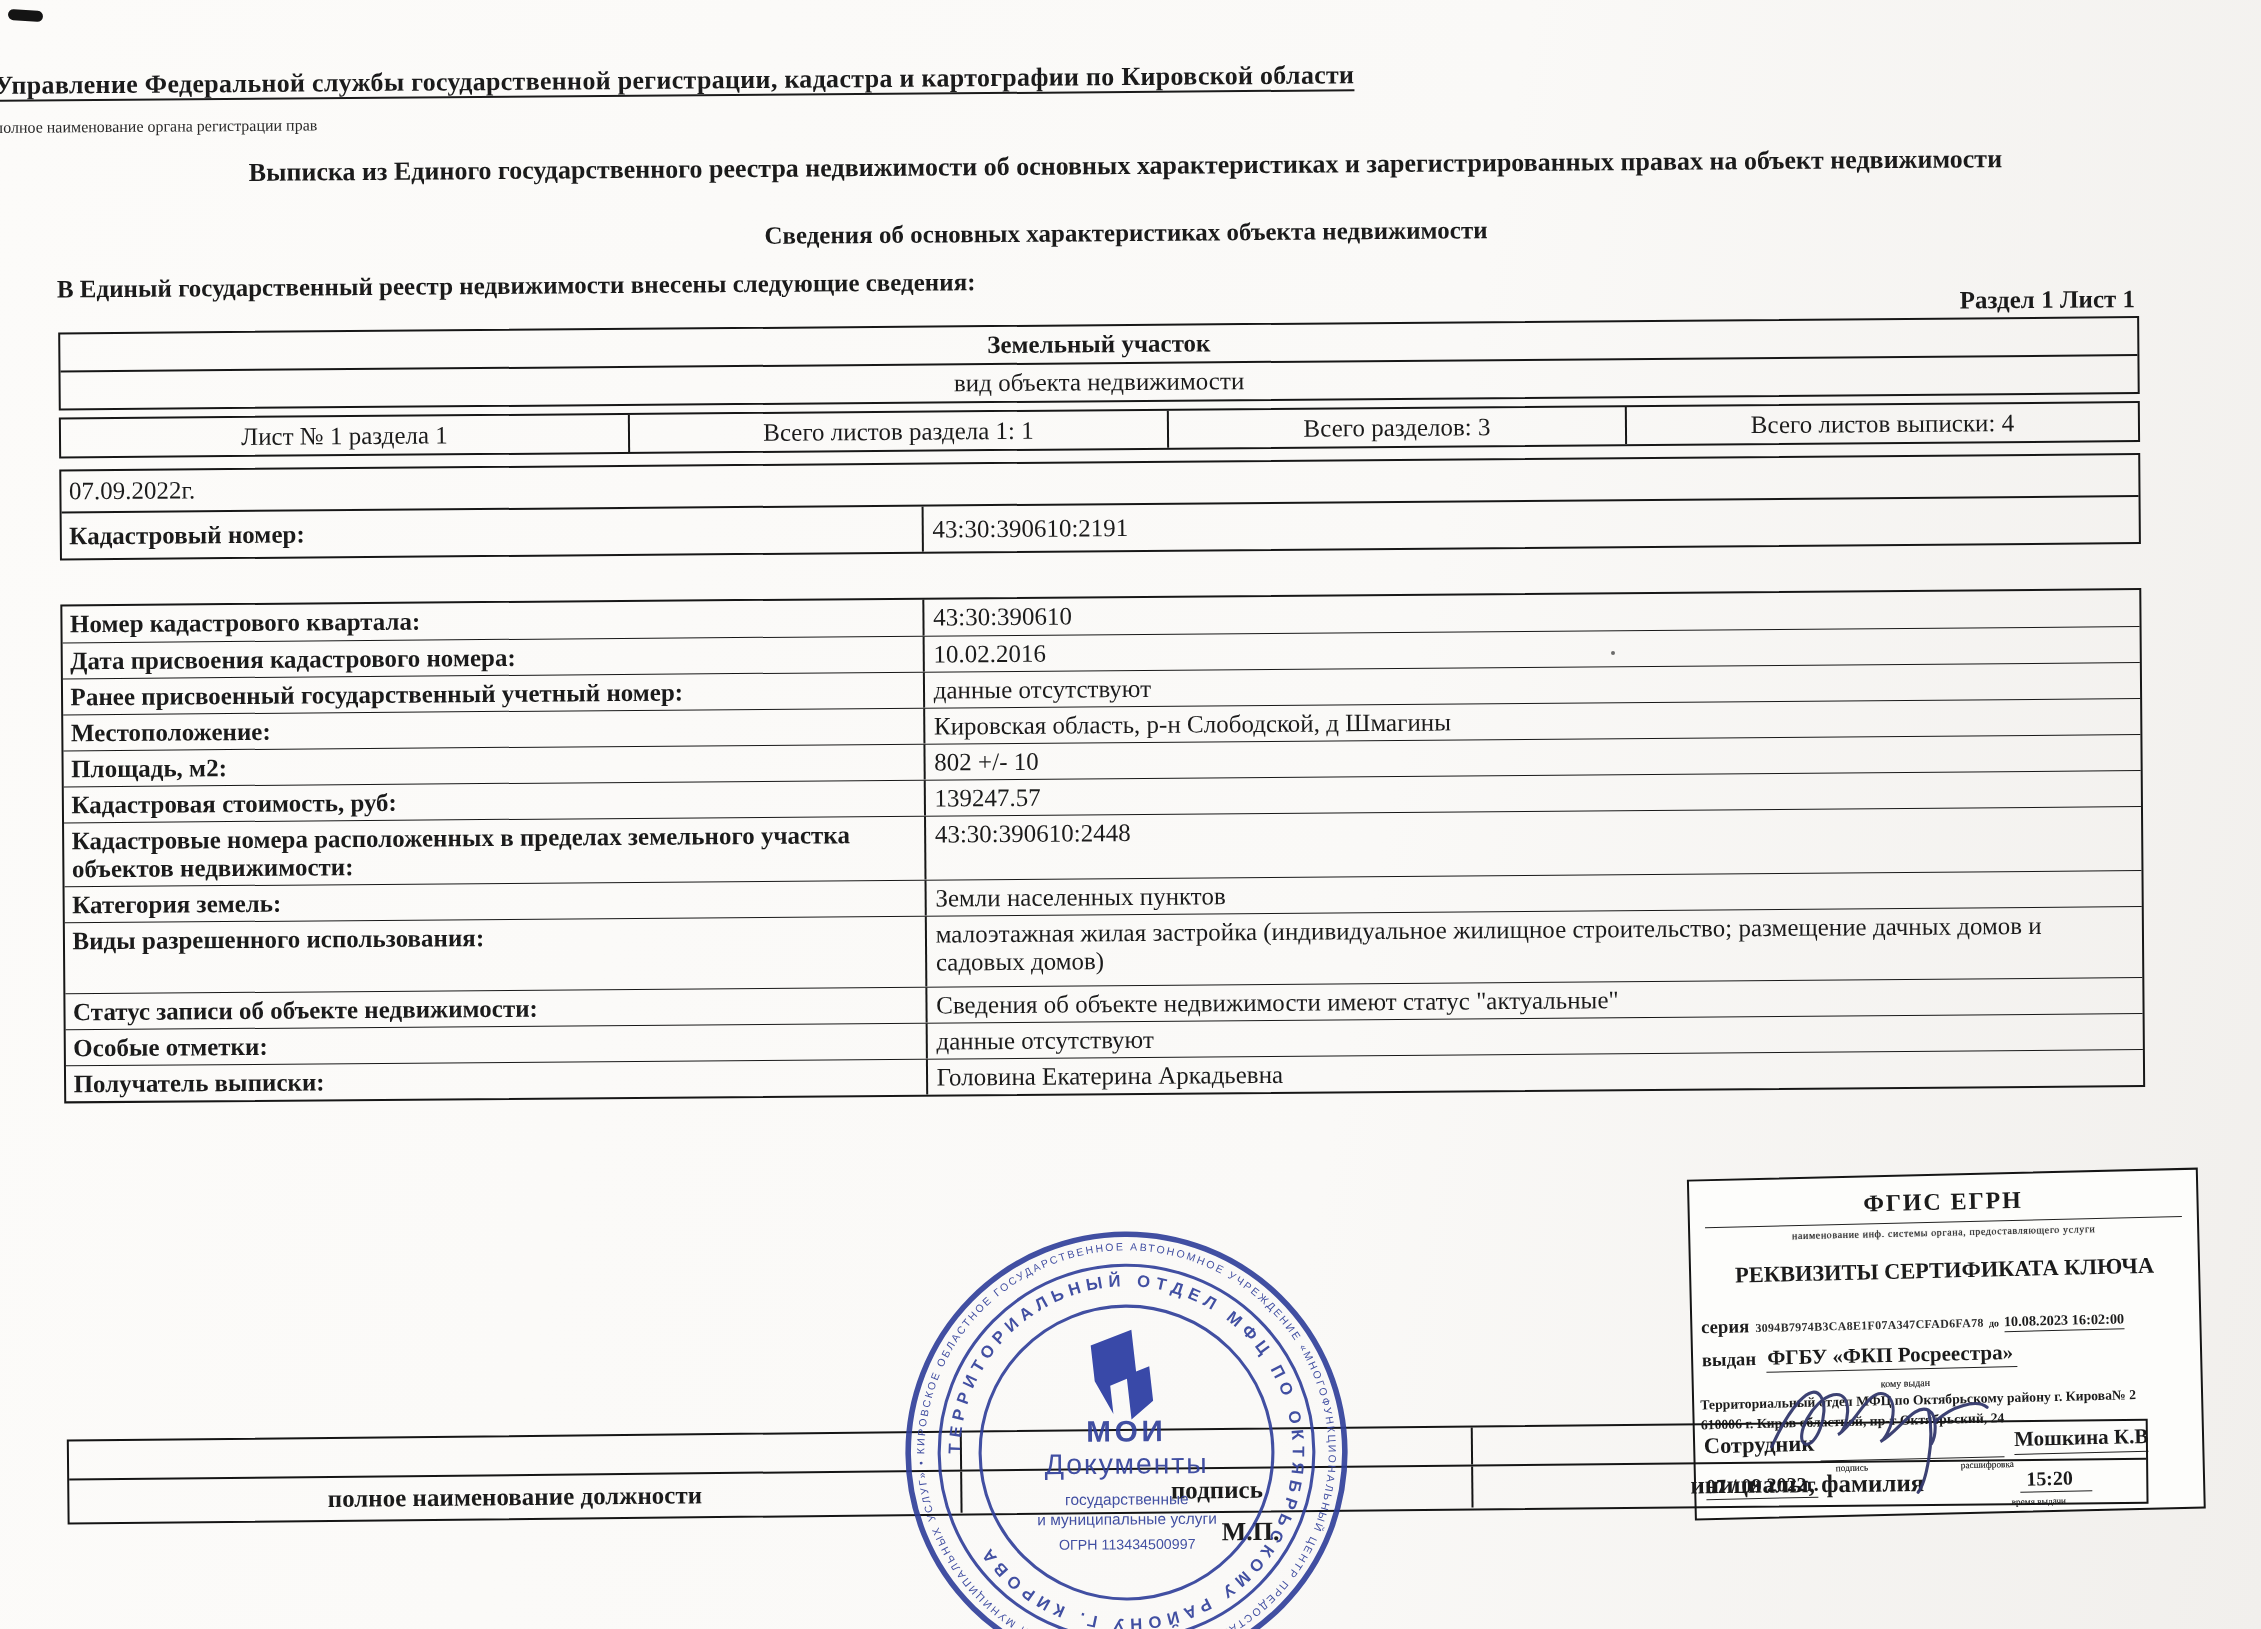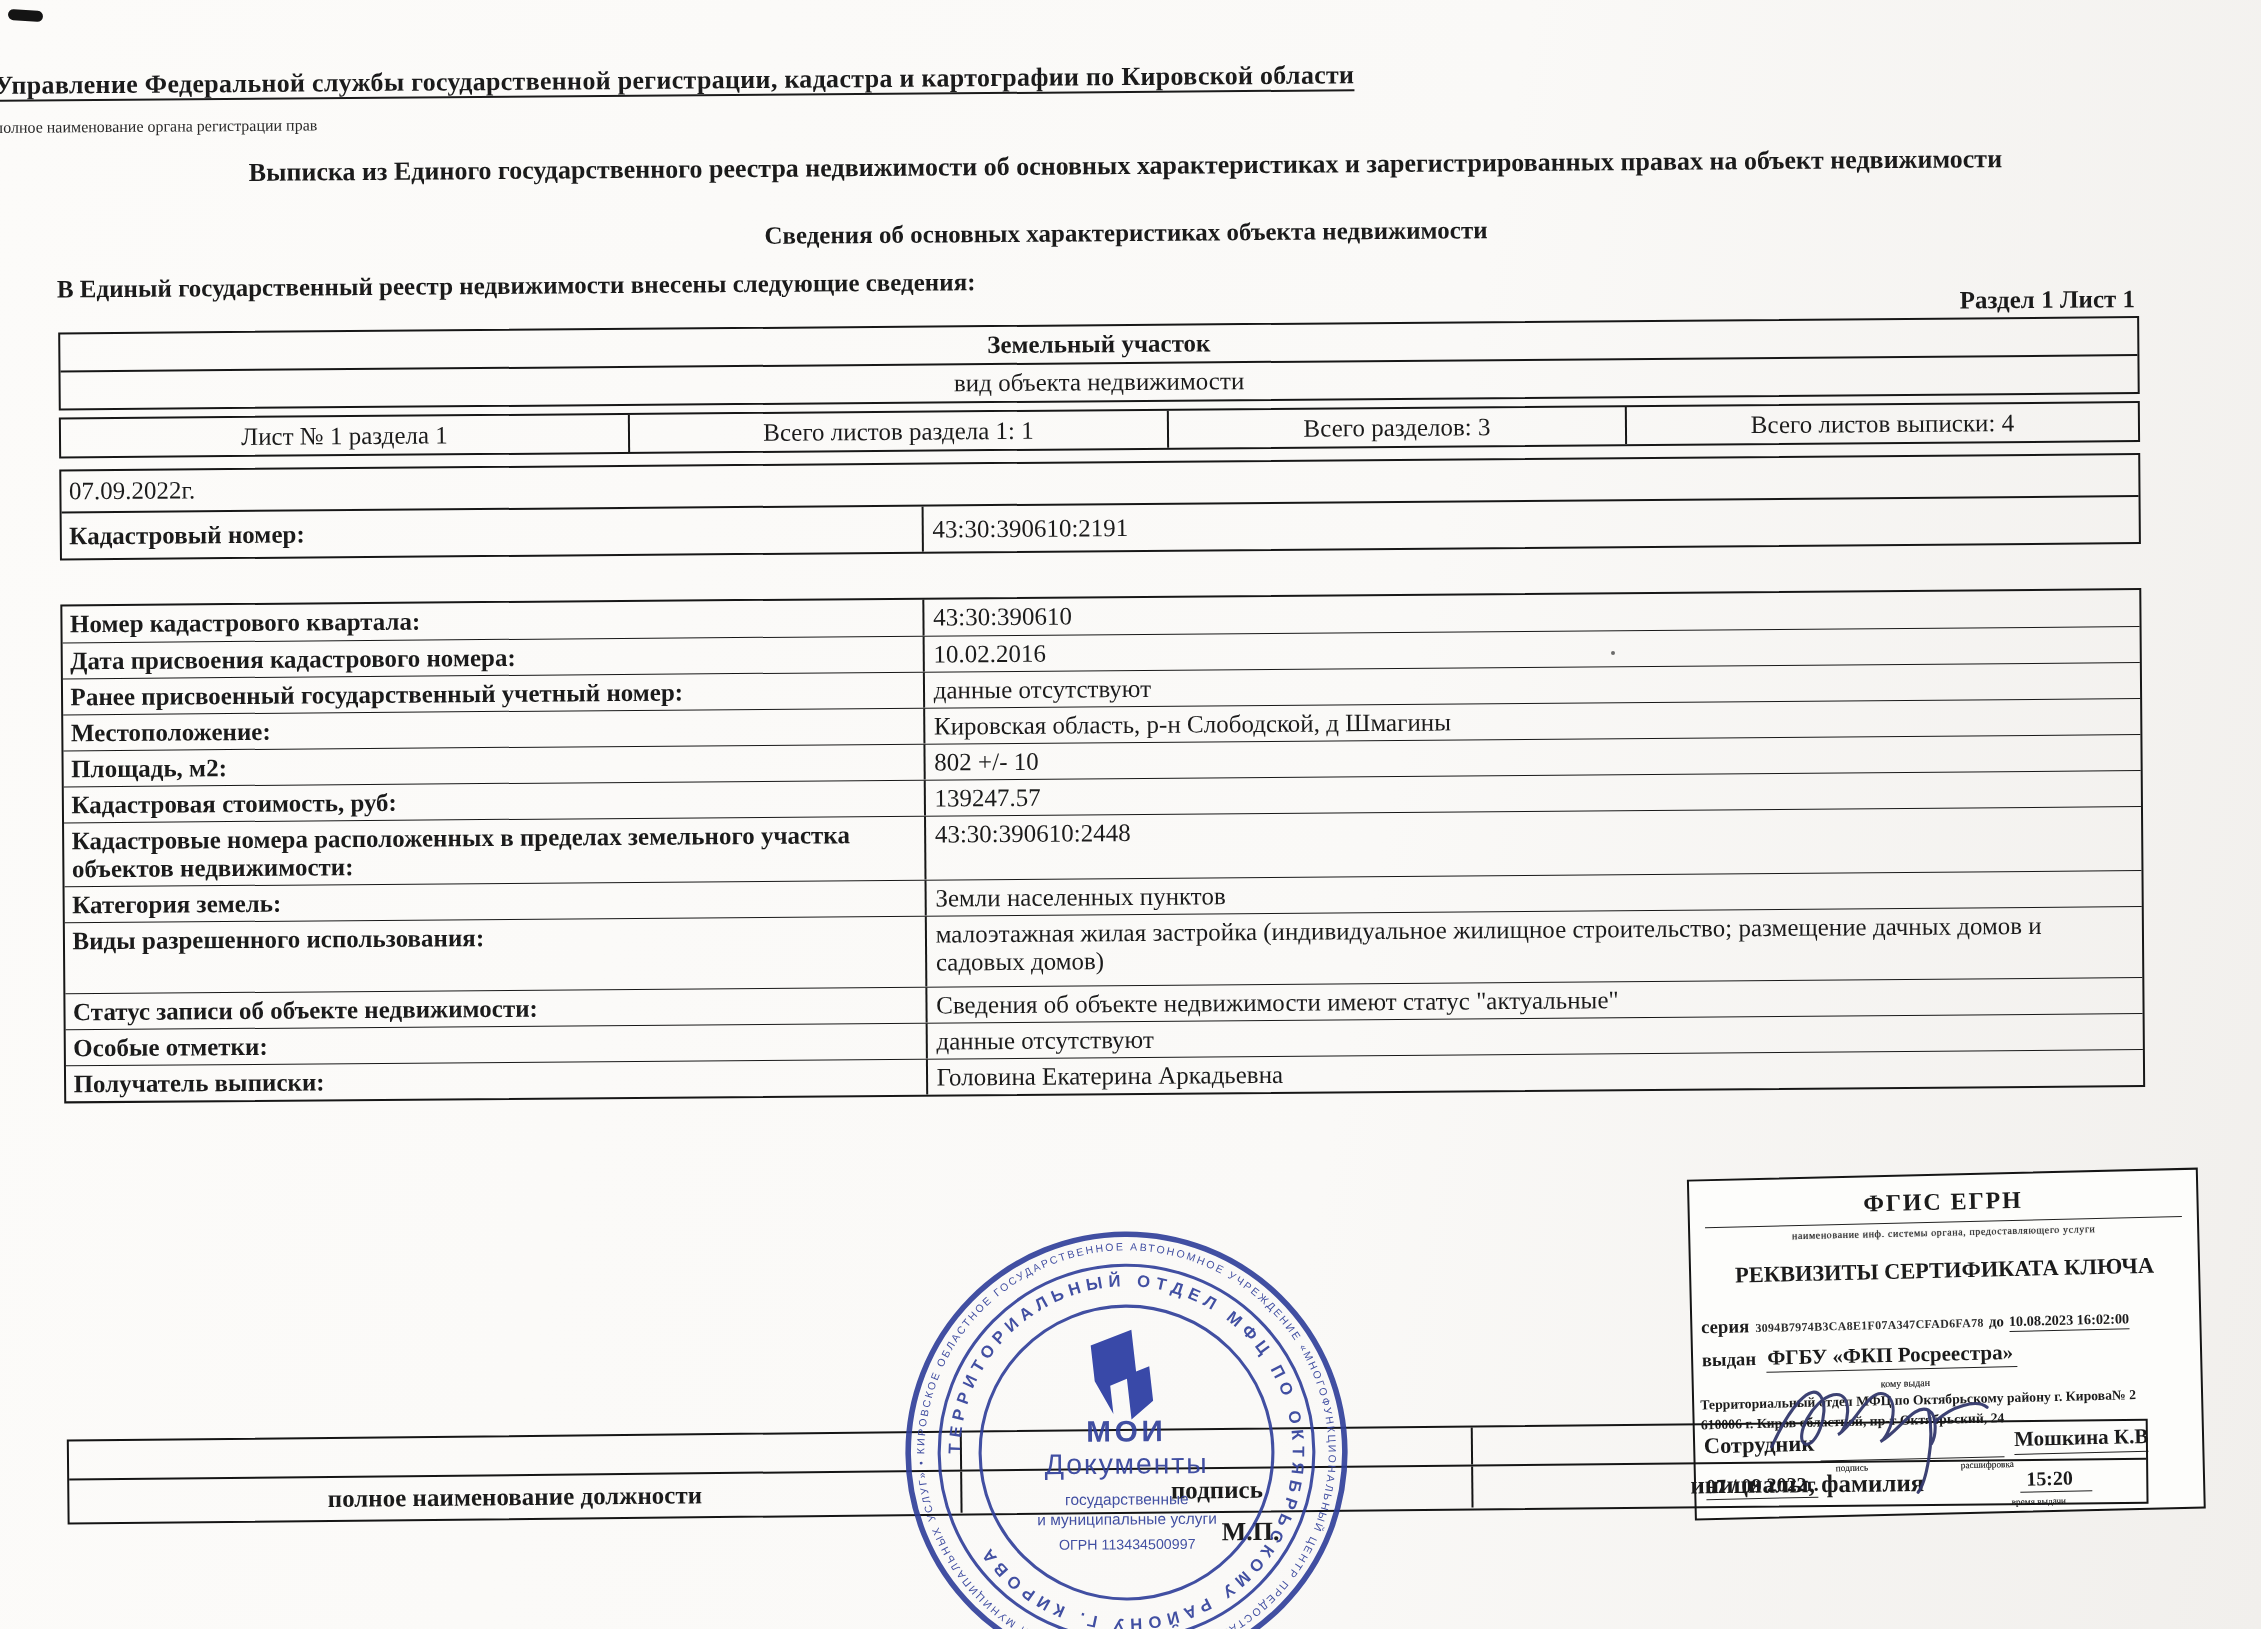--- a/index.html
+++ b/index.html
@@ -64,21 +64,21 @@
     font-size:24px; font-weight:bold; letter-spacing:1.9px;}
   .cert .fgis-rule{position:absolute; top:46px; left:15px; right:15px; border-top:1.9px solid #222;}
   .cert .sys-cap{position:absolute; top:51px; left:0; width:100%; text-align:center;
     font-size:10px; color:#2f2f2f; text-shadow:0 0 0.9px #555; letter-spacing:0.6px;}
   .cert .cert-title{position:absolute; top:82px; left:0; width:100%; text-align:center;
     font-size:22.4px; font-weight:bold;}
   .cert .serial-row{position:absolute; top:135px; left:8.7px; right:5px; display:flex;
     align-items:baseline; white-space:nowrap;}
   .cert .w-serial-label{font-size:18.7px; font-weight:bold; margin-right:6.2px;}
   .cert .w-serial{font-size:12px; font-weight:bold; color:#2e2e2e; letter-spacing:0.3px;}
-  .cert .w-do{font-size:15px; margin:0 5px; font-weight:bold;}
+  .cert .w-do{font-size:10px; margin:0 5px; font-weight:bold;}
   .cert .w-valid{font-size:14.3px; font-weight:bold; border-bottom:1.9px solid #222; padding-bottom:1.2px;}
   .cert .issued-row{position:absolute; top:166px; left:8.7px; display:flex; align-items:baseline;}
   .cert .w-issued-label{font-size:18.7px; font-weight:bold; margin-right:10px;}
   .cert .w-issued-to{font-size:21px; font-weight:bold; border-bottom:1.9px solid #222; padding:0 3.7px 1.2px 1.2px;}
   .cert .issued-cap{position:absolute; top:201px; left:187px; font-size:10px; color:#333; text-shadow:0 0 0.6px #666;}
   .cert .office1{position:absolute; top:216px; left:6.2px; right:5px; font-size:13.7px; font-weight:bold;}
   .cert .office2{position:absolute; top:236px; left:6.2px; font-size:13.7px; font-weight:bold;}
   .cert .emp-label{position:absolute; top:252px; left:8.7px; font-size:22.4px; font-weight:bold;}
   .cert .sig-line{position:absolute; top:282px; left:125px; width:184px; border-top:1.9px solid #222;}
   .cert .emp-name{position:absolute; top:253px; left:319px; font-size:21px; font-weight:bold;

